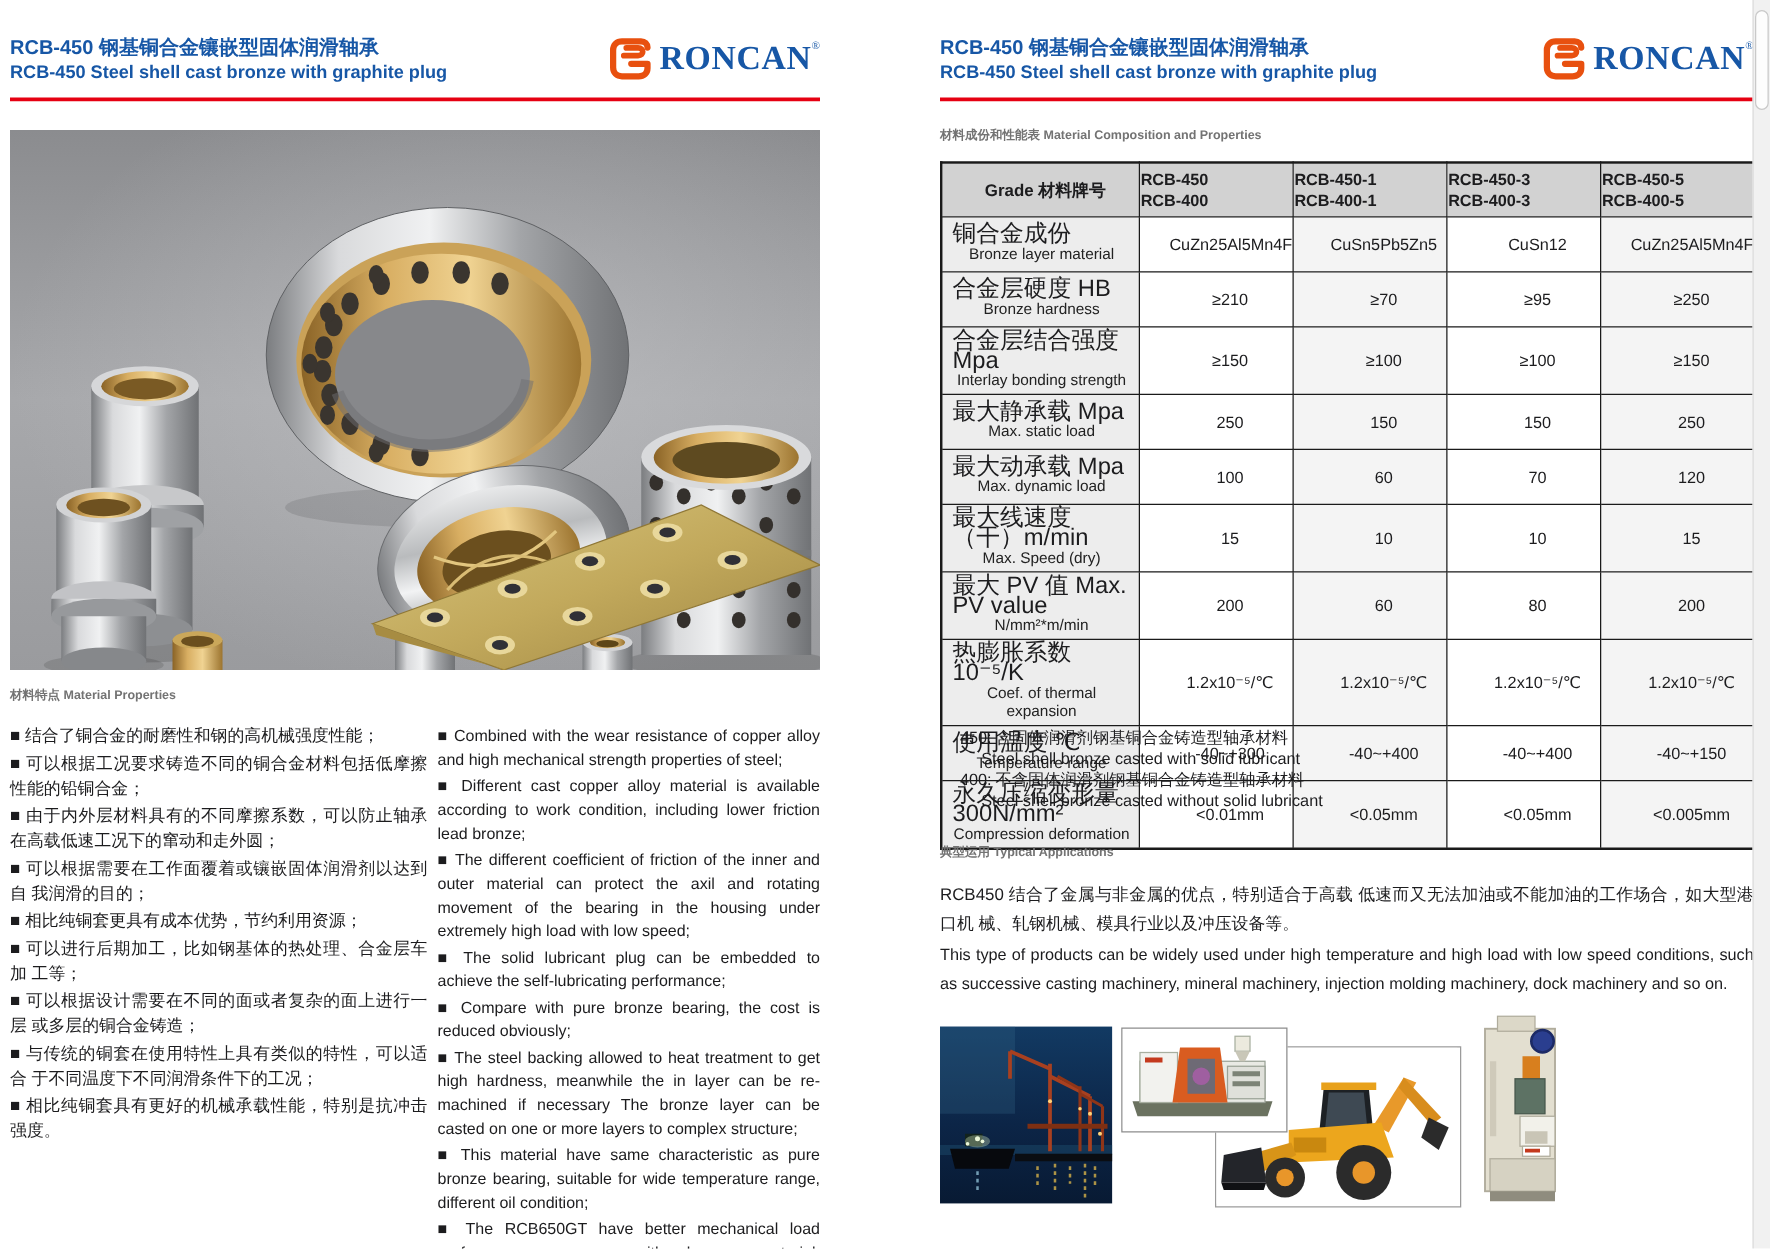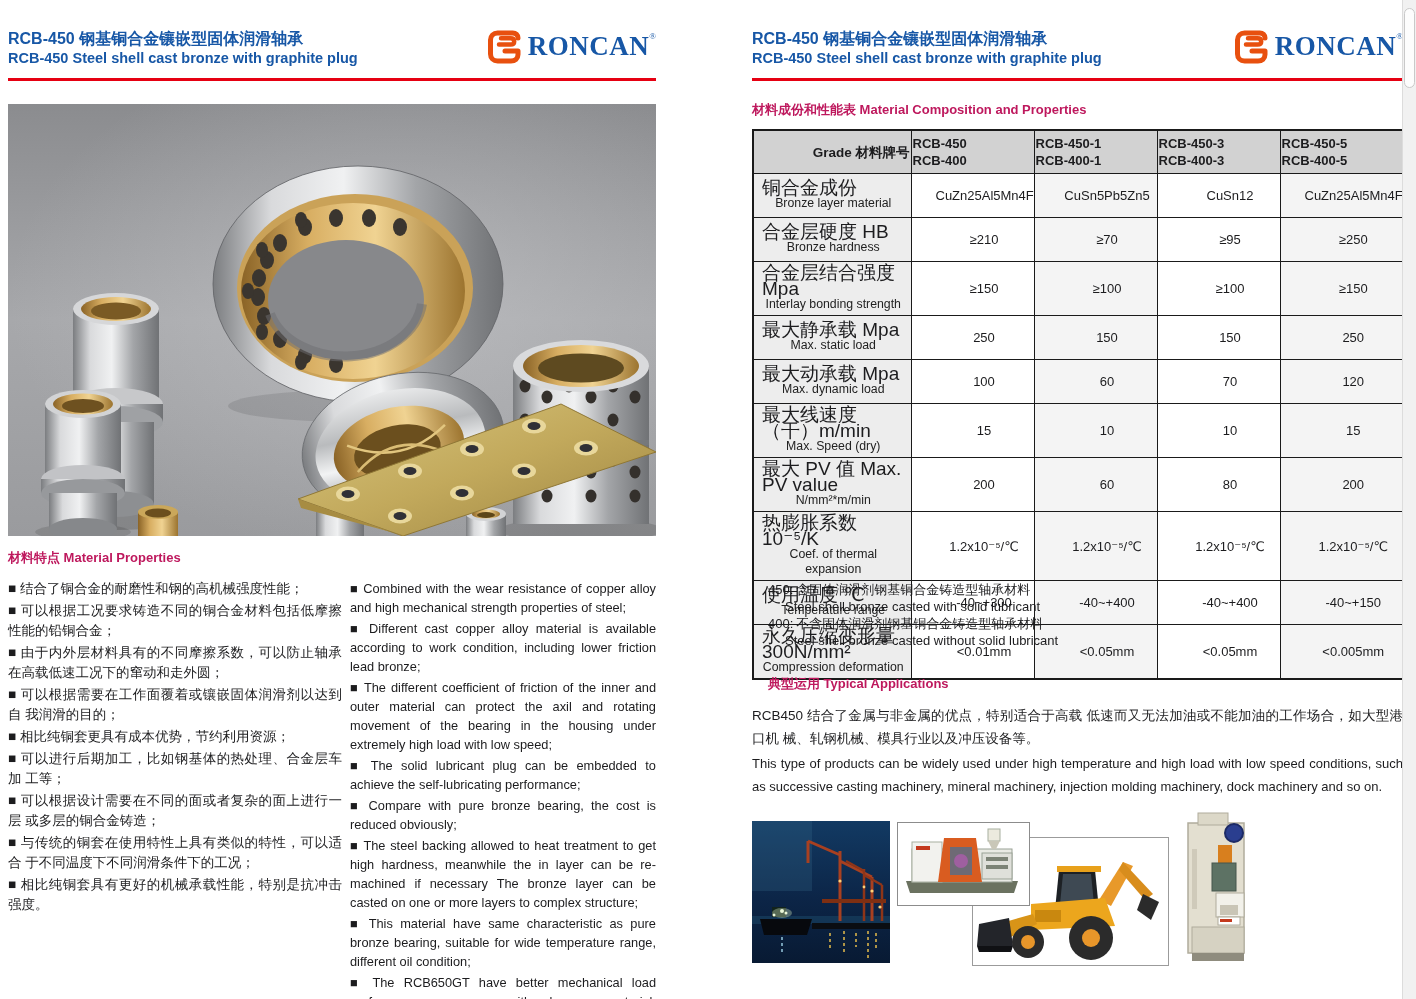--- a/index.html
+++ b/index.html
@@ -10,45 +10,45 @@
   #pageR{left:752px;width:651px;}
 
   .doc-header{position:absolute;left:0;top:12px;width:100%;display:flex;justify-content:space-between;align-items:flex-start;}
   .titles .cn{font-size:16px;font-weight:bold;color:#1757a6;line-height:21px;}
   .titles .en{font-size:14.5px;font-weight:bold;color:#1757a6;line-height:19px;}
   .logo{display:flex;align-items:flex-start;margin-top:2px;font-family:Liberation Serif, serif;}
   .logo-text{font-size:27px;font-weight:bold;color:#1757a6;letter-spacing:.5px;line-height:32px;margin-left:3px;}
   .reg{font-size:9px;color:#1757a6;line-height:10px;margin-top:1px;}
   .red-rule{position:absolute;top:62px;left:0;width:100%;height:3px;background:#e60012;}
 
-  .sec-heading{font-weight:bold;font-size:13px;color:#be185d;}
+  .sec-heading{font-weight:bold;font-size:10px;color:#737373;}
 
   #photoL{position:absolute;top:88px;left:0;width:648px;height:432px;}
   #matHeading{position:absolute;top:533px;left:0;text-align:center;}
   #bullets{position:absolute;top:563px;left:0;width:648px;display:flex;}
   .bcol p{margin:0 0 2px 0;text-align:justify;}
   .bcol.cn{width:334px;margin-right:8px;font-size:13.5px;line-height:20px;}
   .bcol.en{width:306px;font-size:12.8px;line-height:19px;}
 
   #compHeading{position:absolute;top:85px;left:0;}
   table#comp{position:absolute;top:113px;left:0;width:651px;table-layout:fixed;border-collapse:collapse;border:2px solid #1a1a1a;}
   #comp th,#comp td{border:1.5px solid #1a1a1a;overflow:hidden;}
   #comp th{background:#d2d2d2;font-size:13px;font-weight:bold;height:40px;line-height:17px;text-align:left;}
-  #comp th.corner{text-align:right;padding-left:9px;font-size:13.5px;}
+  #comp th.corner{text-align:center;padding-left:9px;font-size:13.5px;}
   #comp td{height:37px;font-size:13px;text-align:center;background:#fff;padding-left:24px;}
   #comp td.lbl{background:#ededed;text-align:left;padding:3px 6px 3px 8px;}
   #comp td.lbl .l1{font-size:19px;line-height:16px;}
   #comp td.lbl .l2{font-size:12.3px;line-height:15px;color:#222;text-align:center;}
   #comp tbody td:nth-child(3),#comp tbody td:nth-child(5){background:#f4f4f4;}
 
   #notes{position:absolute;top:565px;left:0;font-size:13px;line-height:17px;}
   #notes .note-en{padding-left:33px;}
   #notes .code{margin-right:3px;padding-left:16px;}
 
-  #appHeading{position:absolute;top:659px;left:0;margin-left:16px;}
+  #appHeading{position:absolute;top:659px;left:0;}
   #appCn{position:absolute;top:688px;left:0;width:651px;font-size:13.5px;line-height:23px;text-align:justify;margin:0;}
   #appEn{position:absolute;top:736px;left:0;width:651px;font-size:13px;line-height:23px;text-align:justify;margin:0;}
 
   .photo{position:absolute;overflow:hidden;}
   #ph1{left:0;top:805px;width:138px;height:142px;}
   #ph2{left:145px;top:806px;width:131px;height:82px;border:1px solid #8c8c8c;background:#fff;z-index:3;}
   #ph3{left:220px;top:821px;width:195px;height:127px;border:1px solid #9b9b9b;background:#fff;z-index:2;}
   #ph4{left:426px;top:793px;width:80px;height:167px;z-index:1;}
 
   #scroll{position:absolute;right:0;top:0;width:13px;height:999px;background:#f1f1f1;border-left:1px solid #dcdcdc;}

